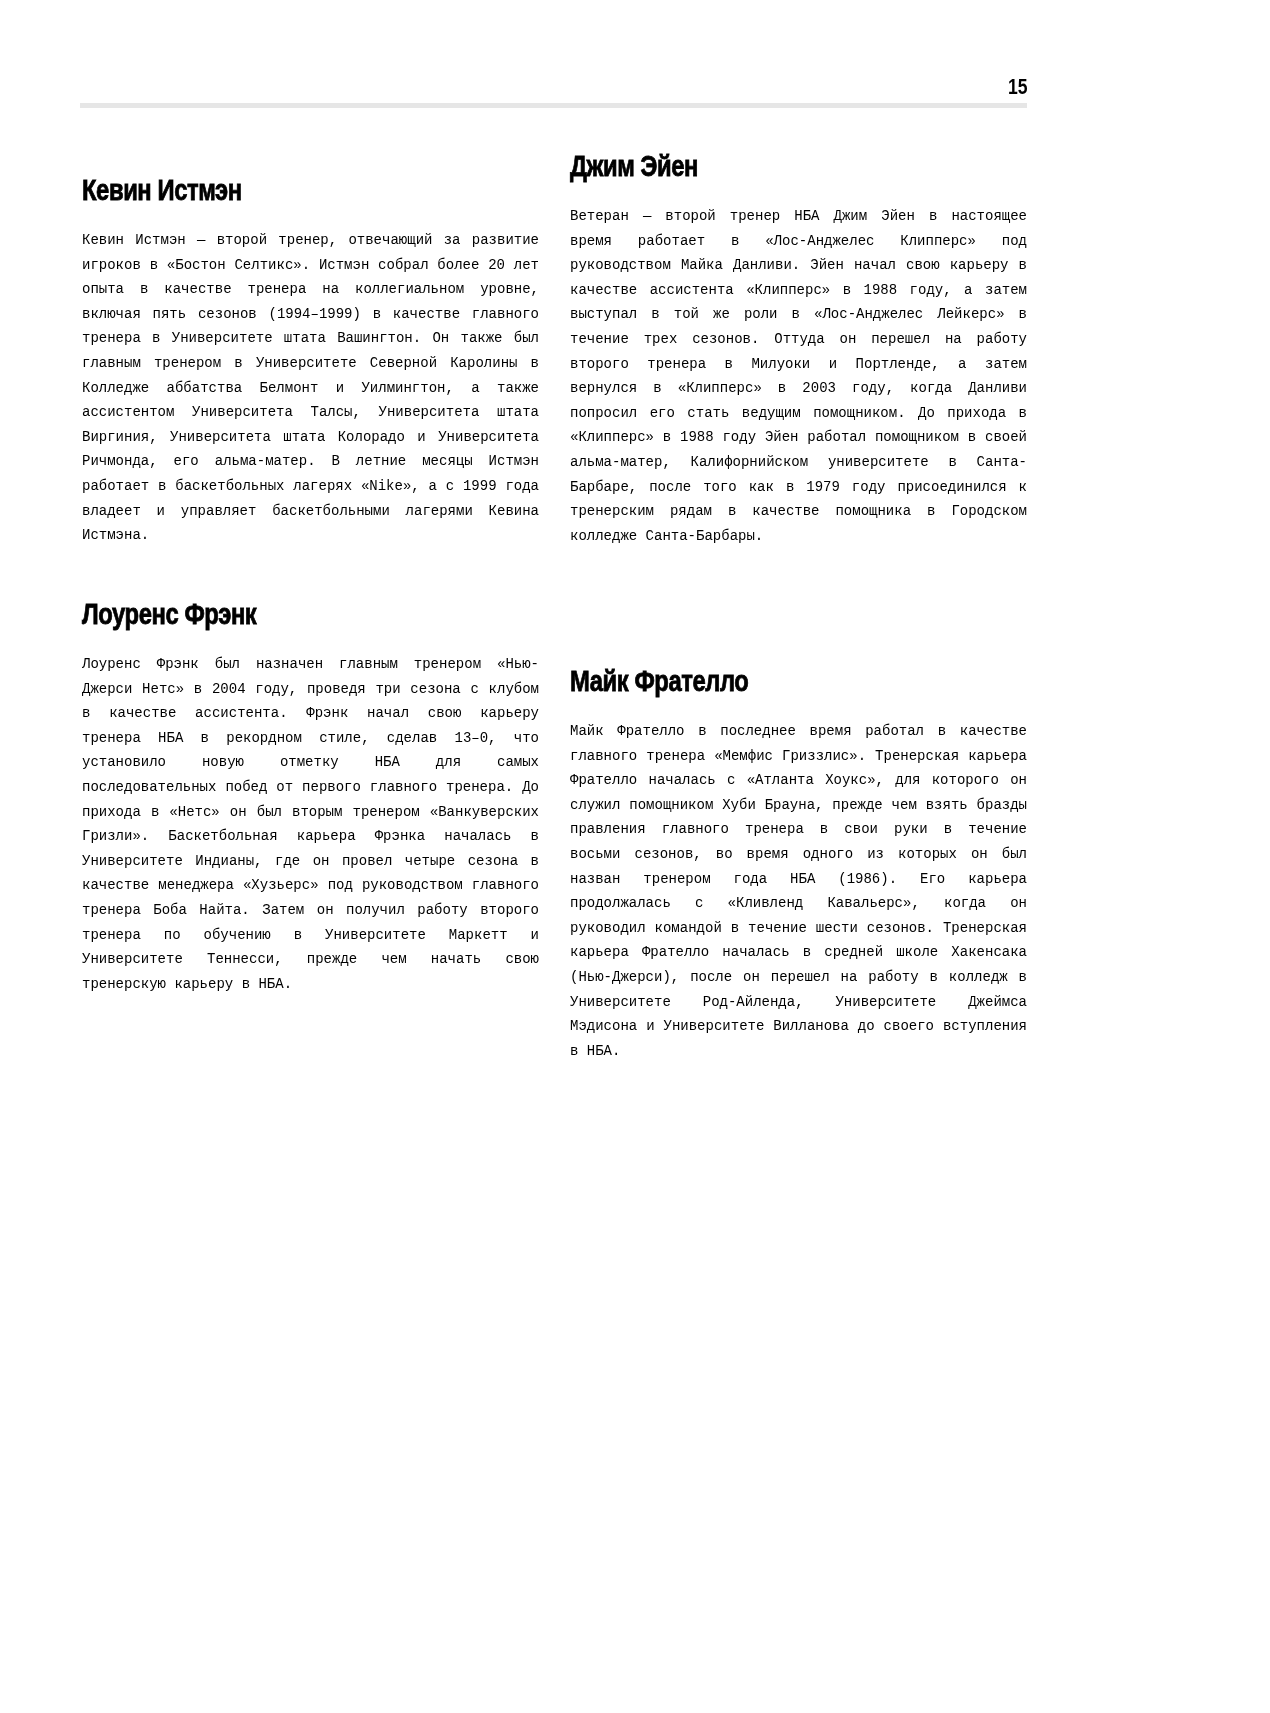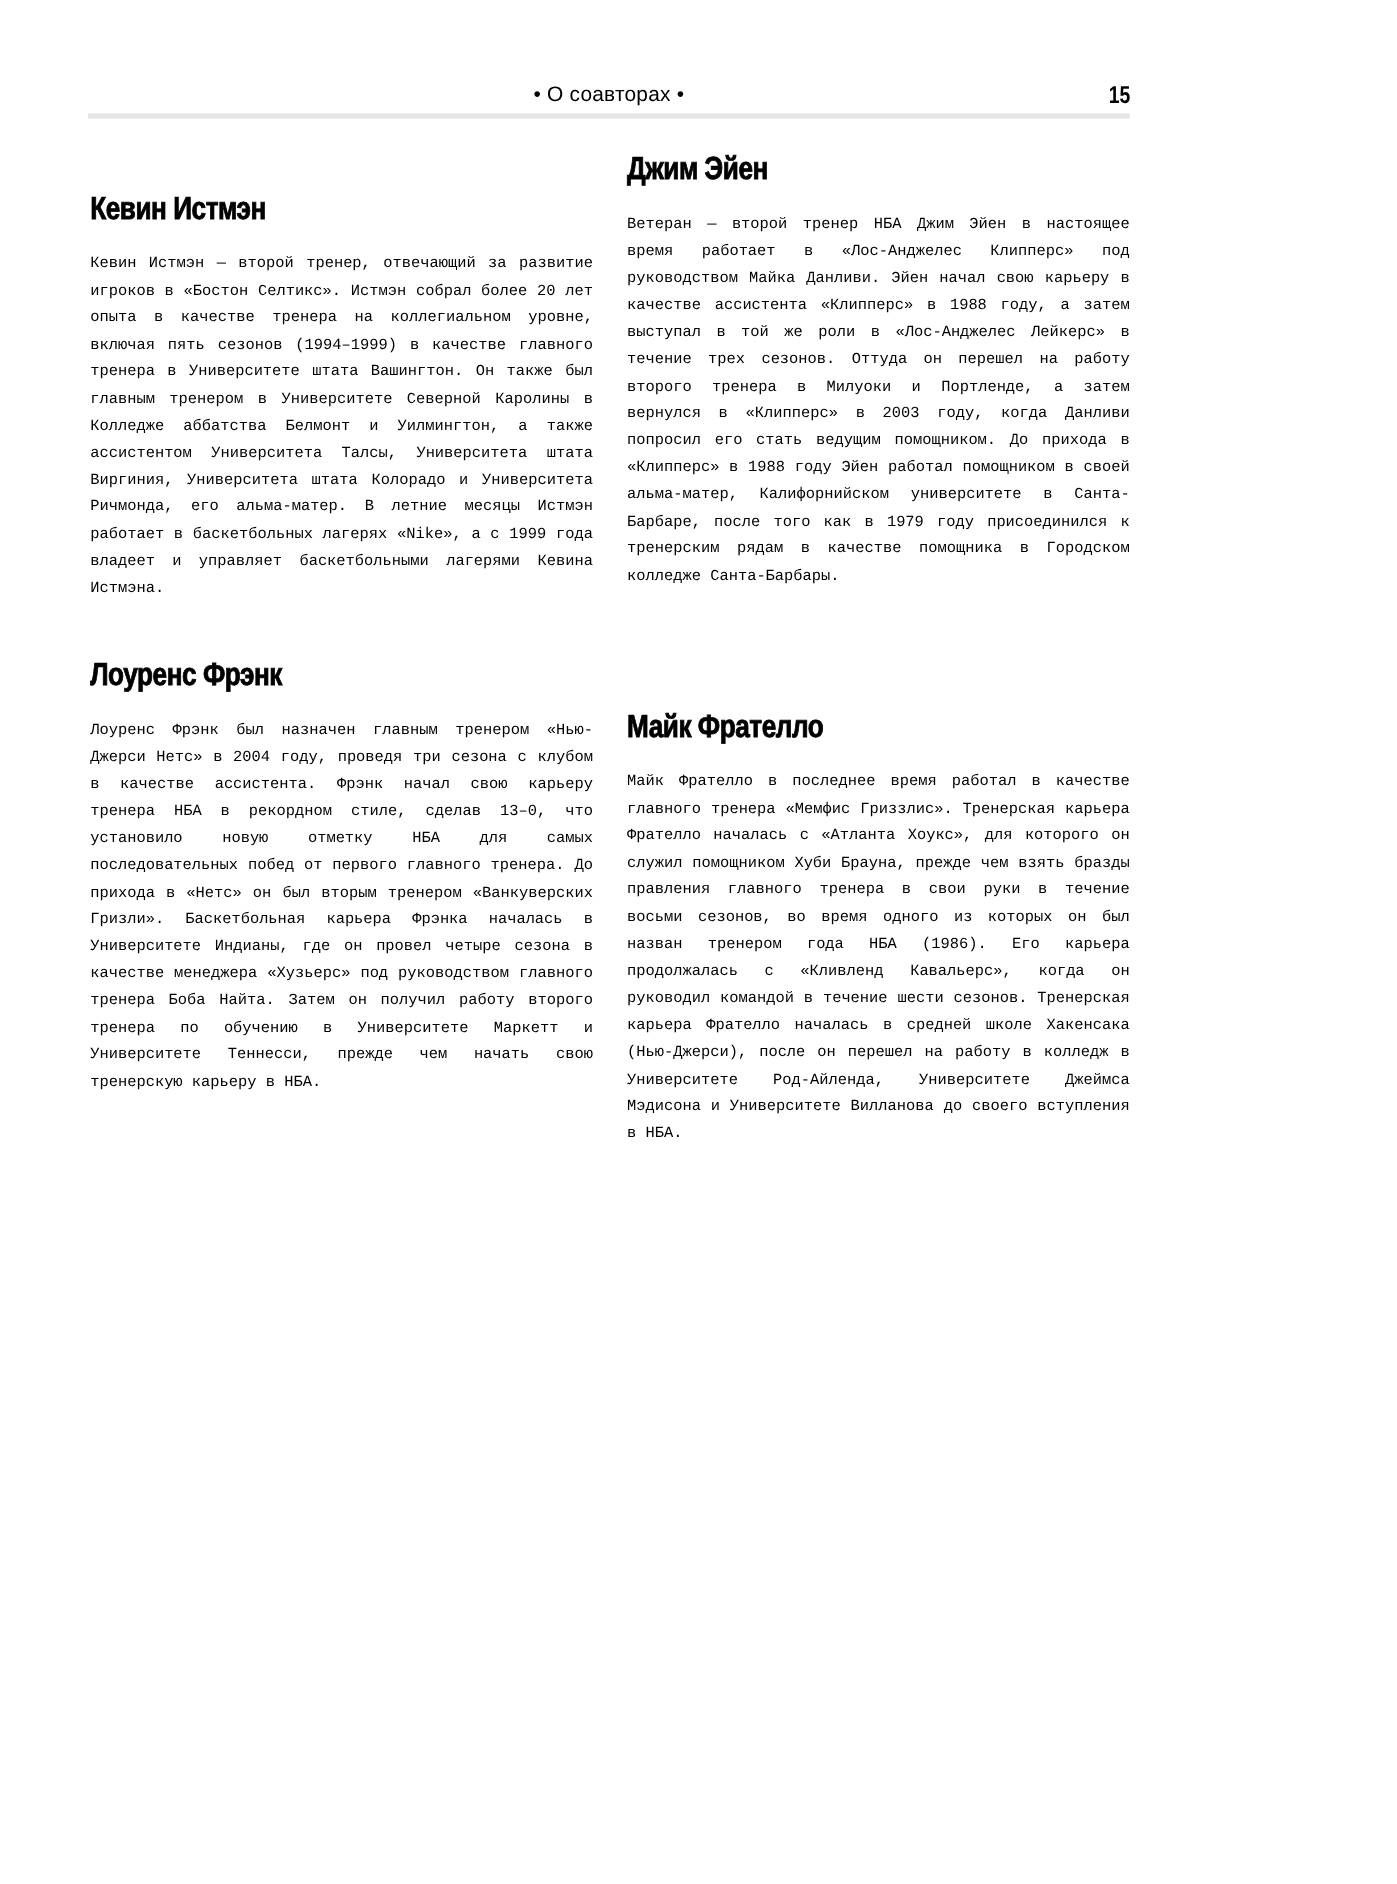--- a/index.html
+++ b/index.html
@@ -33,41 +33,40 @@
       margin: 22px 0 0 0;
       font-family: Liberation Mono, monospace; font-size: 14px; line-height: 24.6px;
       text-align: justify; hyphens: manual;
     }
   </style>
 </head>
 <body>
 
 <header>
   <div class="running-head">
-    <div class="running-title">• О соавторах •</div>
     <div class="page-number">15</div>
   </div>
   <div class="head-rule"></div>
 </header>
 
 <main>
   <section class="col left" style="top:0;">
     <article class="bio" style="top:150px;margin-top:24px;">
       <h2 class="bio-name">Кевин Истмэн</h2>
       <p class="bio-text">Кевин Истмэн — второй тренер, отвечающий за развитие игроков в «Бостон Селтикс». Истмэн собрал более 20 лет опыта в качестве тренера на коллегиальном уровне, включая пять сезонов (1994–1999) в качестве главного тренера в Университете штата Вашингтон. Он также был главным тренером в Университете Северной Каролины в Колледже аббатства Белмонт и Уилмингтон, а также ассистентом Университета Талсы, Университета штата Виргиния, Университета штата Колорадо и Университета Ричмонда, его альма-матер. В летние месяцы Истмэн работает в баскетбольных лагерях «Nike», а с 1999 года владеет и управляет баскетбольными лагерями Кевина Истмэна.</p>
     </article>
     <article class="bio" style="top:598px;">
       <h2 class="bio-name">Лоуренс Фрэнк</h2>
       <p class="bio-text">Лоуренс Фрэнк был назначен главным тренером «Нью-Джерси Нетс» в 2004 году, проведя три сезона с клубом в качестве ассистента. Фрэнк начал свою карьеру тренера НБА в рекордном стиле, сделав 13–0, что установило новую отметку НБА для самых последовательных побед от первого главного тренера. До прихода в «Нетс» он был вторым тренером «Ванкуверских Гризли». Баскетбольная карьера Фрэнка началась в Университете Индианы, где он провел четыре сезона в качестве менеджера «Хузьерс» под руководством главного тренера Боба Найта. Затем он получил работу второго тренера по обучению в Университете Маркетт и Университете Теннесси, прежде чем начать свою тренерскую карьеру в НБА.</p>
     </article>
   </section>
 
   <section class="col right" style="top:0;">
-    <article class="bio" style="top:138px;">
+    <article class="bio" style="top:150px;">
       <h2 class="bio-name">Джим Эйен</h2>
       <p class="bio-text">Ветеран — второй тренер НБА Джим Эйен в настоящее время работает в «Лос-Анджелес Клипперс» под руководством Майка Данливи. Эйен начал свою карьеру в качестве ассистента «Клипперс» в 1988 году, а затем выступал в той же роли в «Лос-Анджелес Лейкерс» в течение трех сезонов. Оттуда он перешел на работу второго тренера в Милуоки и Портленде, а затем вернулся в «Клипперс» в 2003 году, когда Данливи попросил его стать ведущим помощником. До прихода в «Клипперс» в 1988 году Эйен работал помощником в своей альма-матер, Калифорнийском университете в Санта-Барбаре, после того как в 1979 году присоединился к тренерским рядам в качестве помощника в Городском колледже Санта-Барбары.</p>
     </article>
-    <article class="bio" style="top:645px;">
+    <article class="bio" style="top:665px;">
       <h2 class="bio-name">Майк Фрателло</h2>
       <p class="bio-text">Майк Фрателло в последнее время работал в качестве главного тренера «Мемфис Гриззлис». Тренерская карьера Фрателло началась с «Атланта Хоукс», для которого он служил помощником Хуби Брауна, прежде чем взять бразды правления главного тренера в свои руки в течение восьми сезонов, во время одного из которых он был назван тренером года НБА (1986). Его карьера продолжалась с «Кливленд Кавальерс», когда он руководил командой в течение шести сезонов. Тренерская карьера Фрателло началась в средней школе Хакенсака (Нью-Джерси), после он перешел на работу в колледж в Университете Род-Айленда, Университете Джеймса Мэдисона и Университете Вилланова до своего вступления в НБА.</p>
     </article>
   </section>
 </main>
 
 </body></html>

